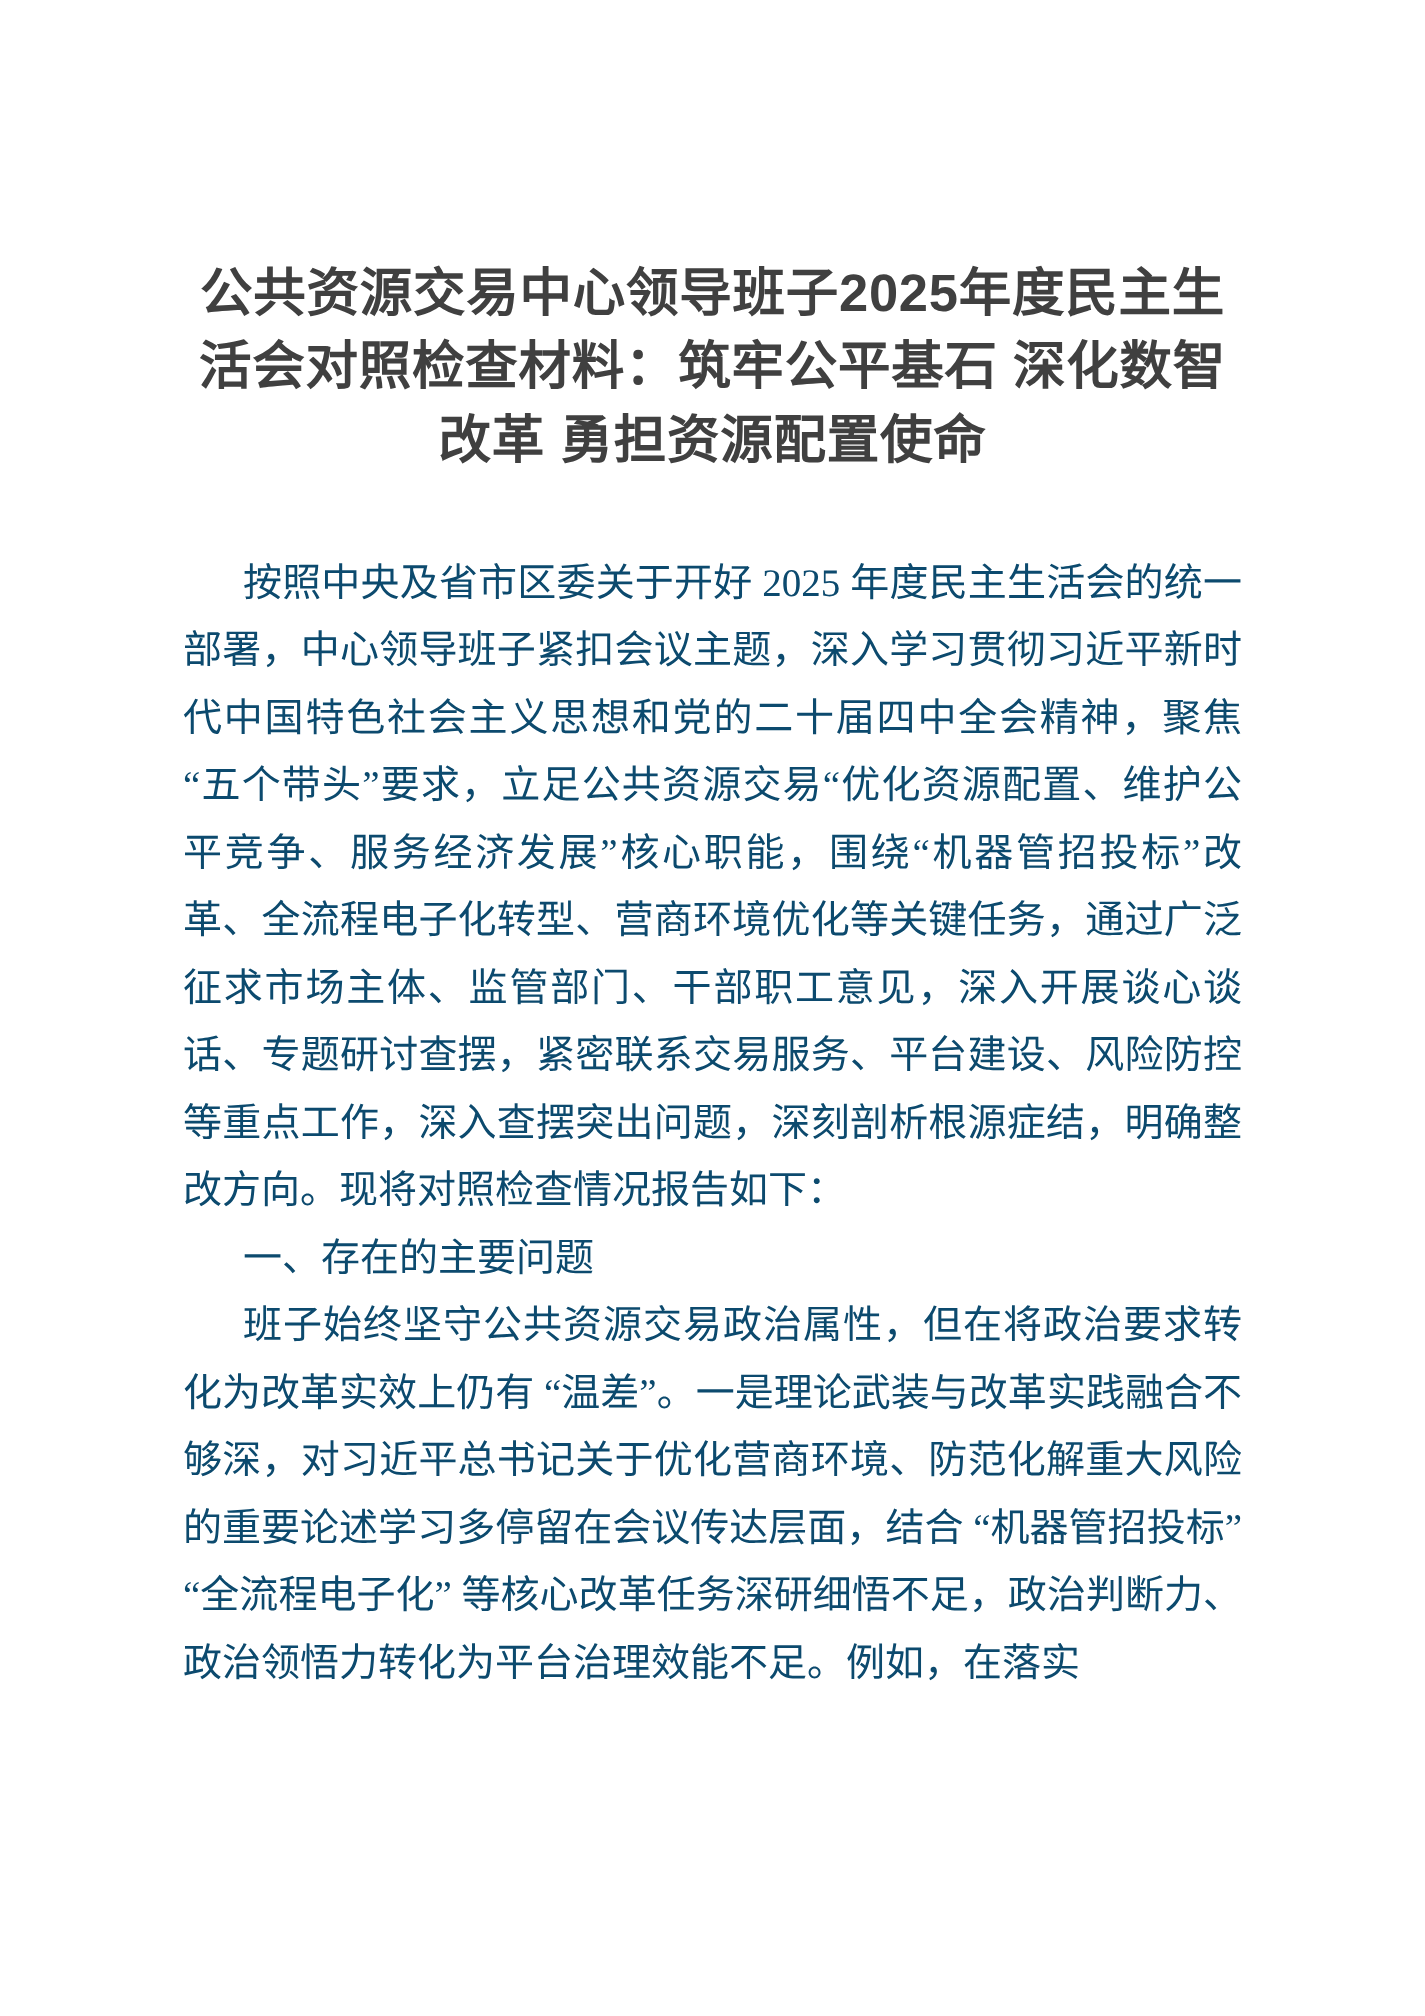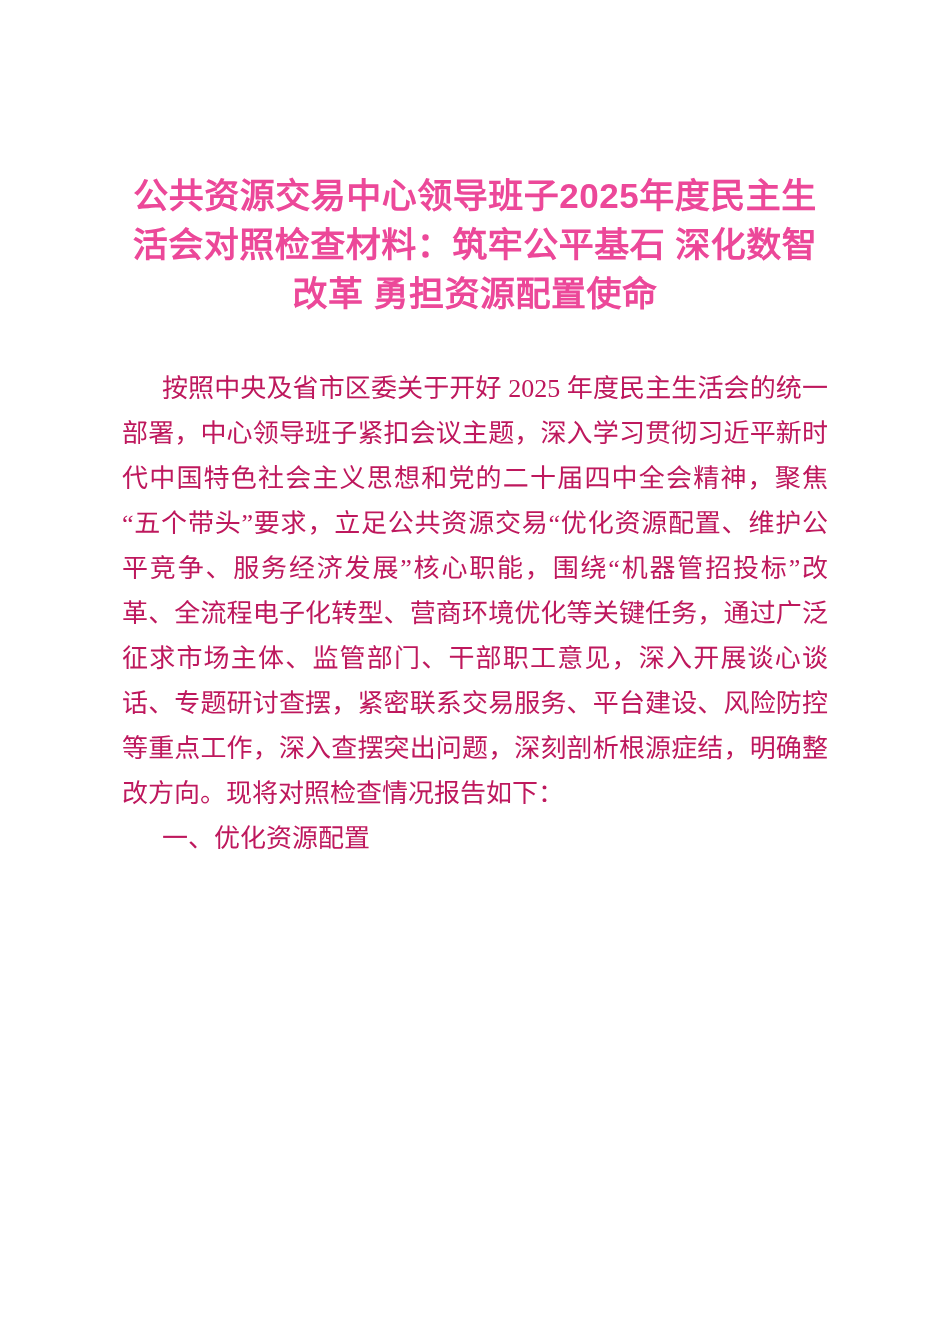--- a/index.html
+++ b/index.html
@@ -16,43 +16,44 @@
     box-sizing: border-box;
     color: #000000;
   }
   .doc-title {
     margin: 171px 122px 0 122px;
     font-family: "Liberation Sans", "DejaVu Sans", sans-serif;
     font-weight: bold;
     font-size: 35px;
     line-height: 49px;
     text-align: center;
-    color: #ec4899;
+    color: #404040;
     letter-spacing: 0.5px;
   }
   .doc-body {
     margin: 48px 122px 0 122px;
     font-family: "Liberation Serif", "DejaVu Serif", serif;
     font-size: 26px;
     line-height: 45px;
     text-align: justify;
-    color: #be185d;
+    color: #0c4a6e;
   }
   .doc-body p {
     margin: 0;
     padding: 0;
     text-indent: 40px;
     word-break: break-all;
   }
 </style>
 </head>
 <body>
 
 <div class="page">
 
   <div class="doc-title">公共资源交易中心领导班子2025年度民主生活会对照检查材料：筑牢公平基石 深化数智改革 勇担资源配置使命</div>
 
   <div class="doc-body">
     <p>按照中央及省市区委关于开好 2025 年度民主生活会的统一部署，中心领导班子紧扣会议主题，深入学习贯彻习近平新时代中国特色社会主义思想和党的二十届四中全会精神，聚焦“五个带头”要求，立足公共资源交易“优化资源配置、维护公平竞争、服务经济发展”核心职能，围绕“机器管招投标”改革、全流程电子化转型、营商环境优化等关键任务，通过广泛征求市场主体、监管部门、干部职工意见，深入开展谈心谈话、专题研讨查摆，紧密联系交易服务、平台建设、风险防控等重点工作，深入查摆突出问题，深刻剖析根源症结，明确整改方向。现将对照检查情况报告如下：</p>
-    <p>一、优化资源配置</p>
+    <p>一、存在的主要问题</p>
+    <p>班子始终坚守公共资源交易政治属性，但在将政治要求转化为改革实效上仍有 “温差”。一是理论武装与改革实践融合不够深，对习近平总书记关于优化营商环境、防范化解重大风险的重要论述学习多停留在会议传达层面，结合 “机器管招投标”“全流程电子化” 等核心改革任务深研细悟不足，政治判断力、政治领悟力转化为平台治理效能不足。例如，在落实</p>
   </div>
 
 </div>
 
 </body></html>

